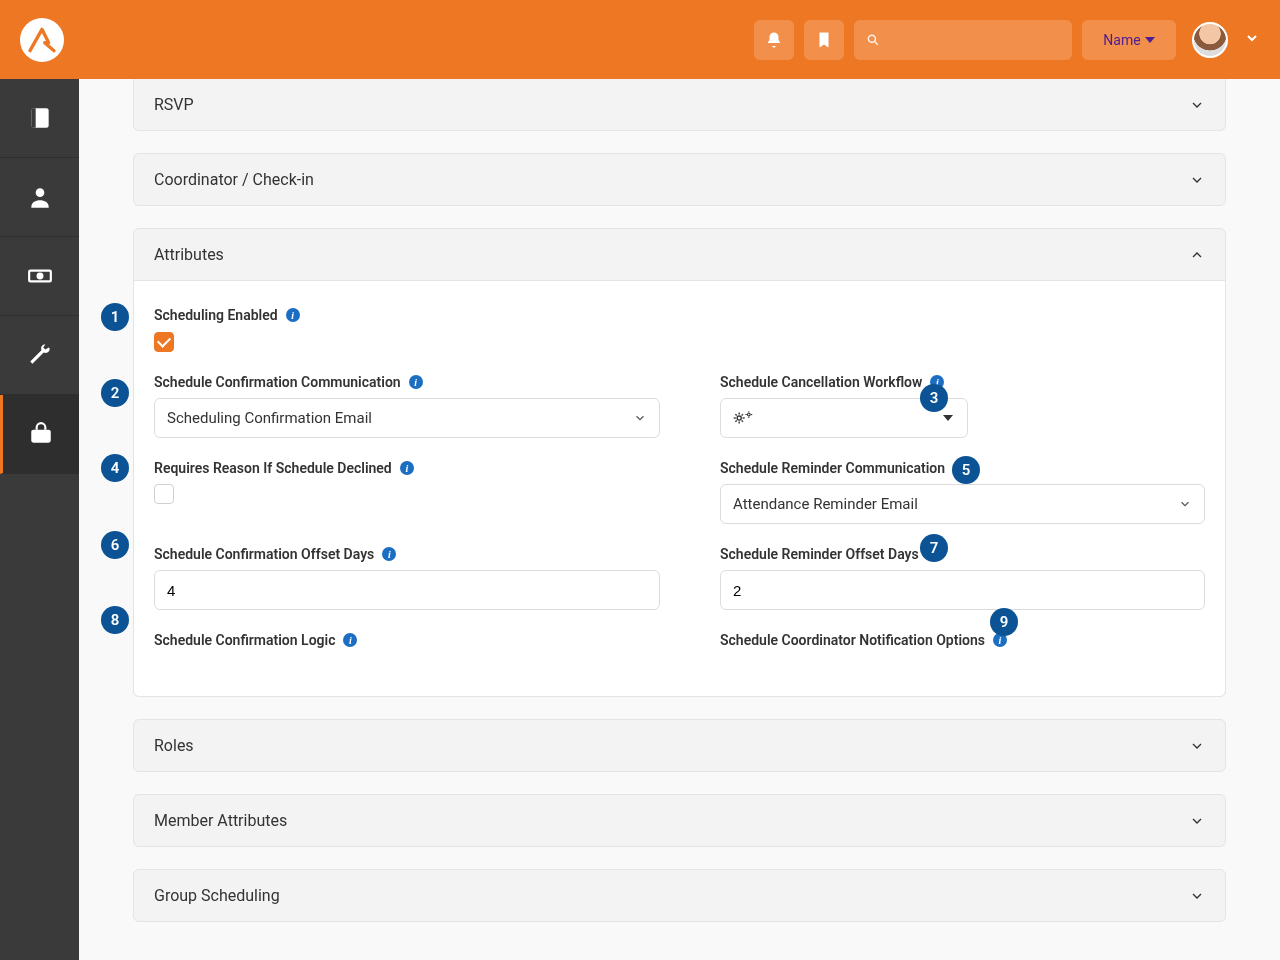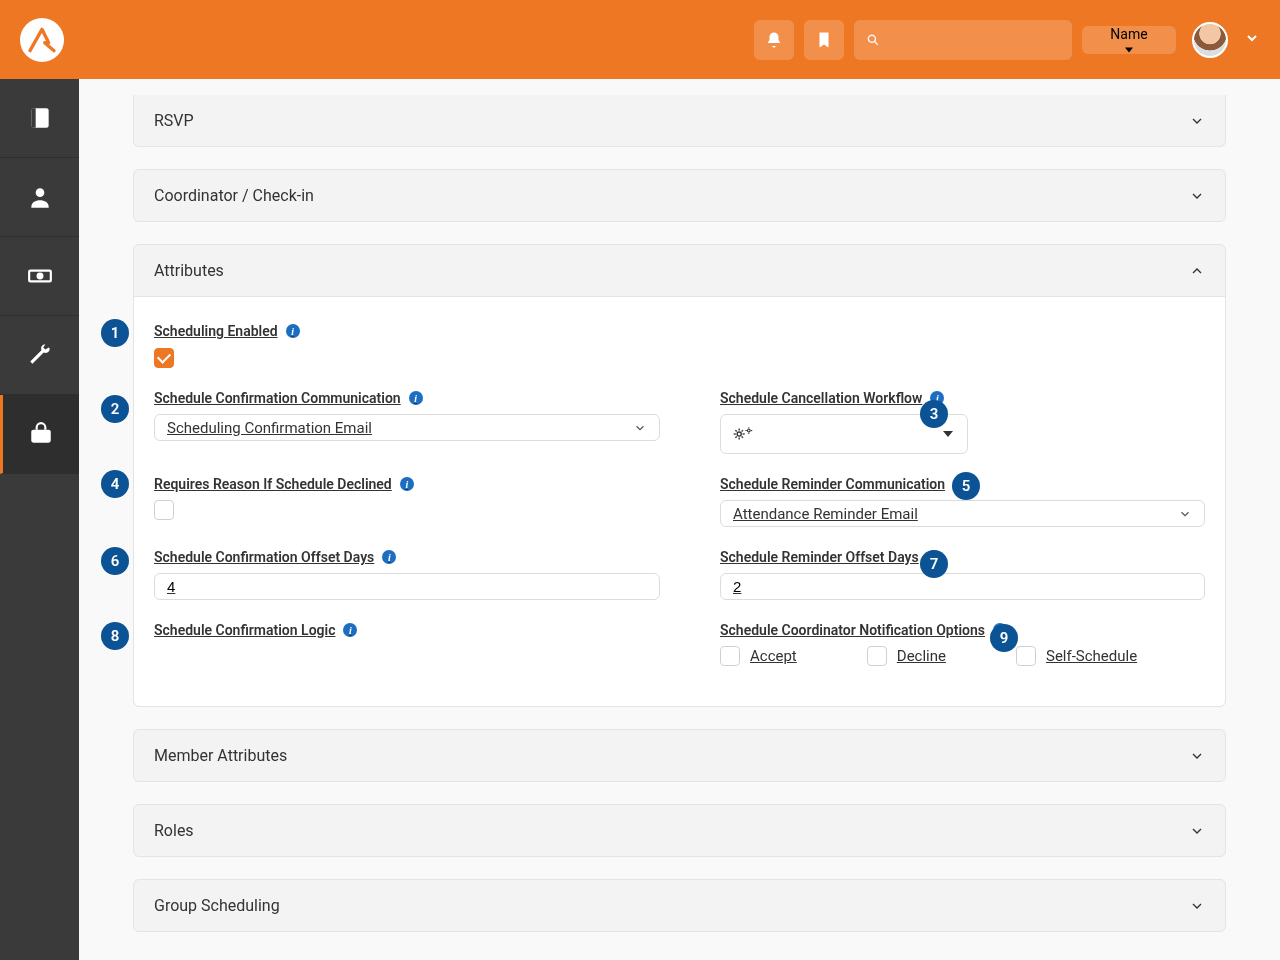--- a/index.html
+++ b/index.html
@@ -63,32 +63,31 @@
   .search-input {
     background: transparent;
     border: none;
     outline: none;
     color: #fff;
     margin-left: 8px;
     width: 100%;
     font-size: 14px;
   }
   .name-dd {
-    height: 28px;
+    height: 40px;
     width: 94px;
     background: rgba(255,255,255,0.18);
     border-radius: 6px;
     display: flex;
     align-items: center;
     justify-content: center;
-    color: #000000;
+    color: #4c1d95;
     font-size: 14px;
     cursor: pointer;
     gap: 4px;
-    flex-direction: column;
   }
   .avatar {
     width: 36px; height: 36px;
     border-radius: 50%;
     background: radial-gradient(circle at 50% 30%, #f3c6a5 0 38%, #8b5a3c 40% 60%, #ddd 62% 100%);
     border: 2px solid #fff;
     margin-left: 6px;
   }
   .caret-down-top {
     color: #fff; margin-left: 6px;
@@ -113,21 +112,21 @@
     border-bottom: 1px solid #2e2e2e;
   }
   .rail-item svg { width: 26px; height: 26px; }
   .rail-item.active { background: #2e2e2e; border-left: 3px solid #ee7724; }
 
   
   .main {
     position: absolute;
     left: 79px; right: 0; top: 79px; bottom: 0;
     background: #f9f9f9;
-    padding: 16px 54px 40px 54px;
+    padding: 0 54px 40px 54px;
     overflow-y: auto;
   }
   .card {
     background: #f3f3f3;
     border: 1px solid #e4e4e4;
     border-radius: 6px;
     margin-top: 22px;
   }
   .card-header {
     padding: 16px 20px;
@@ -148,21 +147,20 @@
     background: #fff;
     border-top: 1px solid #e4e4e4;
     padding: 26px 20px 40px 20px;
     position: relative;
     border-radius: 0 0 6px 6px;
   }
   .rowf {
     display: flex;
     gap: 40px;
     margin-top: 22px;
-    text-decoration: underline;
   }
   .rowf.first-row { margin-top: 0; }
   .colf { flex: 1; position: relative; }
   .colf.half-a { flex: 0 0 506px; }
   .colf.half-b { flex: 1; margin-left: 20px; }
 
   .flabel {
     font-weight: 600;
     font-size: 14px;
     display: flex;
@@ -179,21 +177,21 @@
     justify-content: center;
     color: #fff;
     font-size: 10px;
     font-weight: 700;
     font-style: italic;
     font-family: Georgia, serif;
     cursor: help;
   }
   .select, .tinput {
     width: 100%;
-    height: 27px;
+    height: 40px;
     border: 1px solid #dcdcdc;
     border-radius: 6px;
     background: #fff;
     padding: 0 36px 0 12px;
     font-size: 15px;
     color: #333;
     display: flex;
     align-items: center;
     position: relative;
   }
@@ -487,60 +485,46 @@
           <div class="flabel">
             <span>Schedule Confirmation Logic</span>
             <span class="info-dot">i</span>
           </div>
         </div>
         <div class="colf half-b">
           <div class="flabel">
             <span>Schedule Coordinator Notification Options</span>
             <span class="info-dot">i</span>
           </div>
-          <div class="coord-opts">
-            <div class="chk-row">
-              <div class="chk"></div>
-              <span>Accept</span>
-            </div>
-            <div class="chk-row">
-              <div class="chk"></div>
-              <span>Decline</span>
-            </div>
-            <div class="chk-row">
-              <div class="chk"></div>
-              <span>Self-Schedule</span>
-            </div>
-          </div>
         </div>
       </div>
 
+    </div>
+  </div>
+
+  <div class="card">
+    <div class="card-header">
+      <span>Roles</span>
+      <svg class="chev" viewBox="0 0 24 24" fill="none" stroke="currentColor" stroke-width="2">
+          <polyline points="6 9 12 15 18 9"></polyline>
+        </svg>
     </div>
   </div>
 
   <div class="card">
     <div class="card-header">
       <span>Member Attributes</span>
       <svg class="chev" viewBox="0 0 24 24" fill="none" stroke="currentColor" stroke-width="2">
           <polyline points="6 9 12 15 18 9"></polyline>
         </svg>
     </div>
   </div>
 
   <div class="card">
     <div class="card-header">
-      <span>Roles</span>
-      <svg class="chev" viewBox="0 0 24 24" fill="none" stroke="currentColor" stroke-width="2">
-          <polyline points="6 9 12 15 18 9"></polyline>
-        </svg>
-    </div>
-  </div>
-
-  <div class="card">
-    <div class="card-header">
       <span>Group Scheduling</span>
       <svg class="chev" viewBox="0 0 24 24" fill="none" stroke="currentColor" stroke-width="2">
           <polyline points="6 9 12 15 18 9"></polyline>
         </svg>
     </div>
   </div>
 
 </div>
 
 </body></html>

